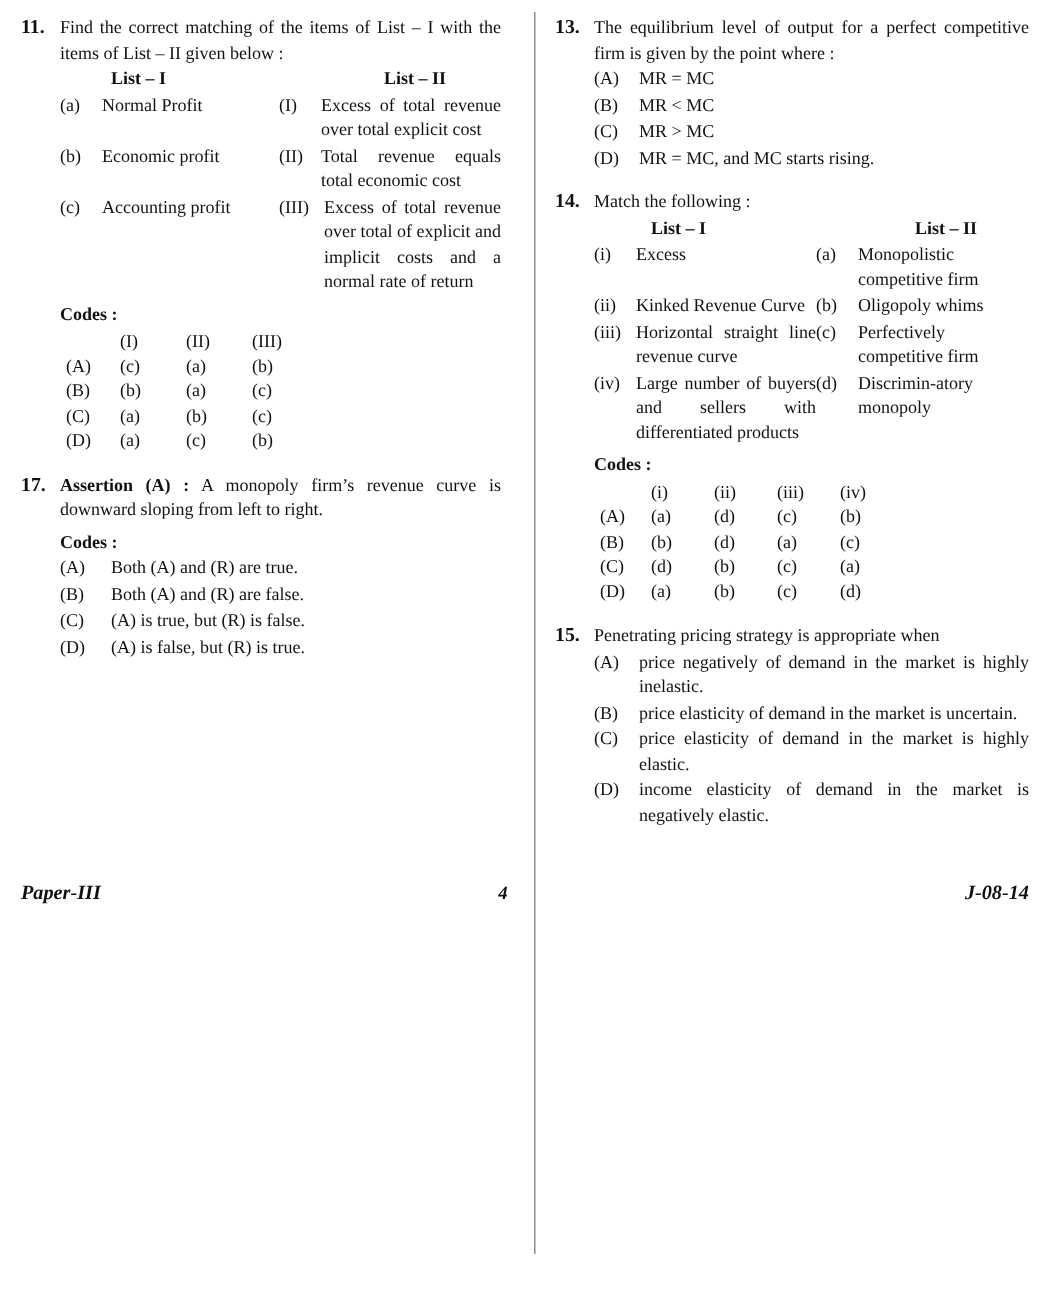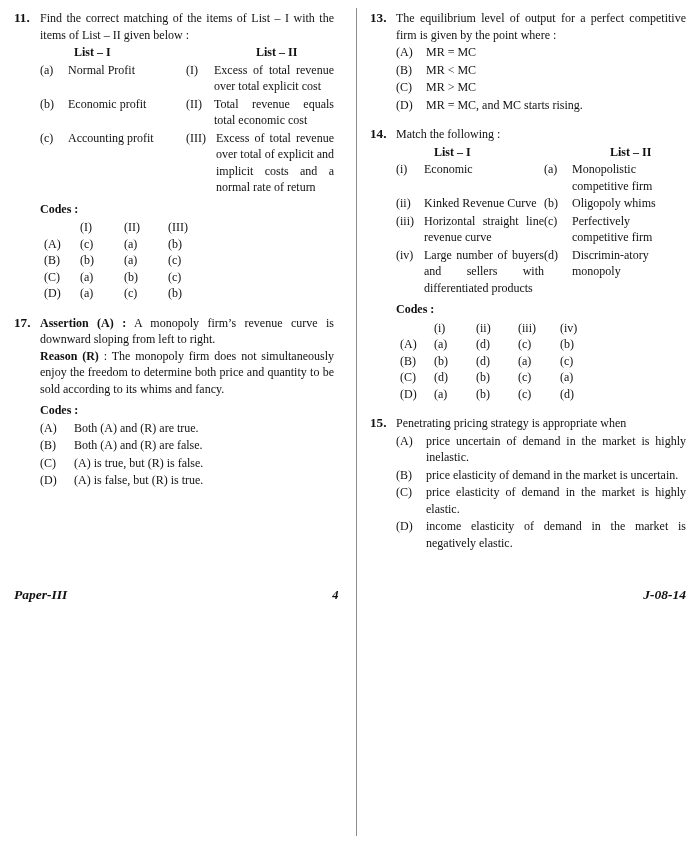--- a/index.html
+++ b/index.html
@@ -260,24 +260,20 @@
 
       <div class="spacer-q"></div>
 
       <div class="q">
         <div class="q-num">17.</div>
         <div class="q-body">
           <div class="q-stem stem-just">
             <span class="bold">Assertion (A) :</span>
             <span>A monopoly firm’s revenue curve is downward sloping from left to right.</span>
           </div>
-          <div class="q-stem stem-just">
-            <span class="bold">Reason (R)</span>
-            <span>: The monopoly firm does not simultaneously enjoy the freedom to determine both price and quantity to be sold according to its whims and fancy.</span>
-          </div>
 
           <div class="codes-title">Codes :</div>
           <div class="opts codes-sent">
             <div class="opt">
               <span class="opt-lbl">(A)</span>
               <span class="opt-txt nojust">Both (A) and (R) are true.</span>
             </div>
             <div class="opt">
               <span class="opt-lbl">(B)</span>
               <span class="opt-txt nojust">Both (A) and (R) are false.</span>
@@ -331,21 +327,21 @@
           <div class="q-stem">Match the following :</div>
 
           <div class="list-head">
             <span class="lh-a">List – I</span>
             <span class="lh-b">List – II</span>
           </div>
 
           <div class="mrow">
             <div class="m-left">
               <span class="m-key">(i)</span>
-              <span class="m-val nojust">Economic</span>
+              <span class="m-val nojust">Excess</span>
             </div>
             <div class="m-right">
               <span class="m-key">(a)</span>
               <span class="m-val nojust">Monopolistic competitive firm</span>
             </div>
           </div>
 
           <div class="mrow">
             <div class="m-left">
               <span class="m-key">(ii)</span>
@@ -422,21 +418,21 @@
 
       <div class="spacer-q"></div>
 
       <div class="q">
         <div class="q-num">15.</div>
         <div class="q-body">
           <div class="q-stem stem-just">Penetrating pricing strategy is appropriate when</div>
           <div class="opts">
             <div class="opt">
               <span class="opt-lbl">(A)</span>
-              <span class="opt-txt">price uncertain of demand in the market is highly inelastic.</span>
+              <span class="opt-txt">price negatively of demand in the market is highly inelastic.</span>
             </div>
             <div class="opt">
               <span class="opt-lbl">(B)</span>
               <span class="opt-txt">price elasticity of demand in the market is uncertain.</span>
             </div>
             <div class="opt">
               <span class="opt-lbl">(C)</span>
               <span class="opt-txt">price elasticity of demand in the market is highly elastic.</span>
             </div>
             <div class="opt">

